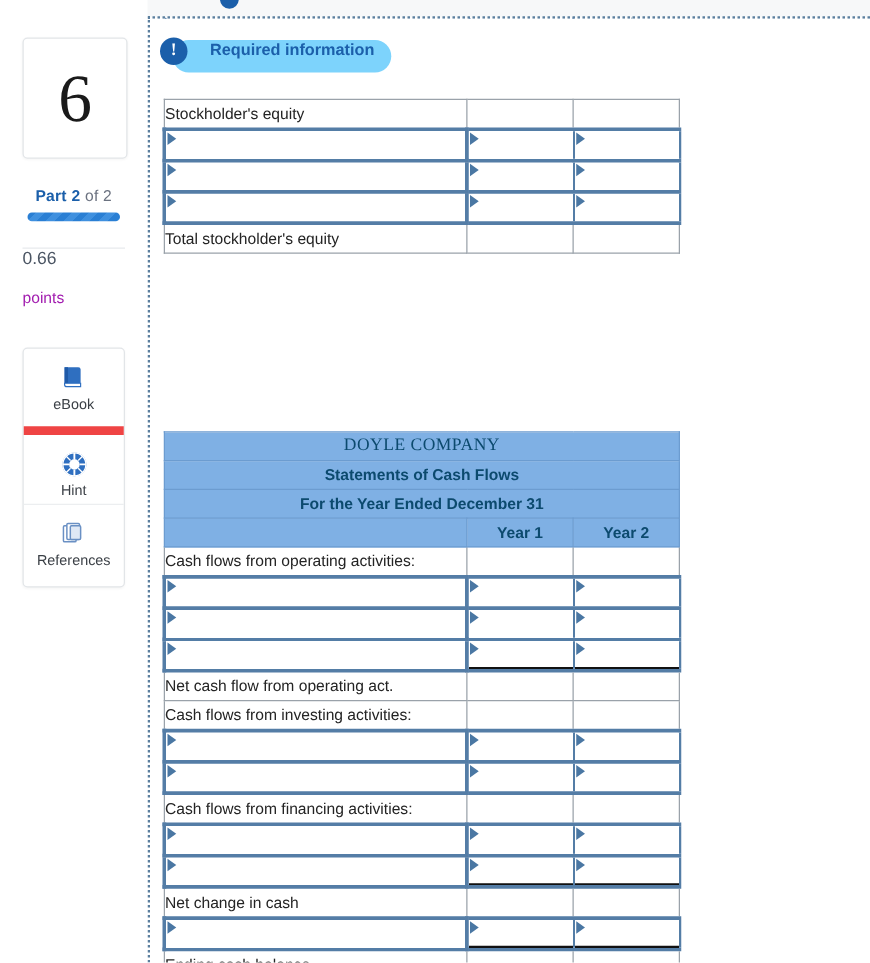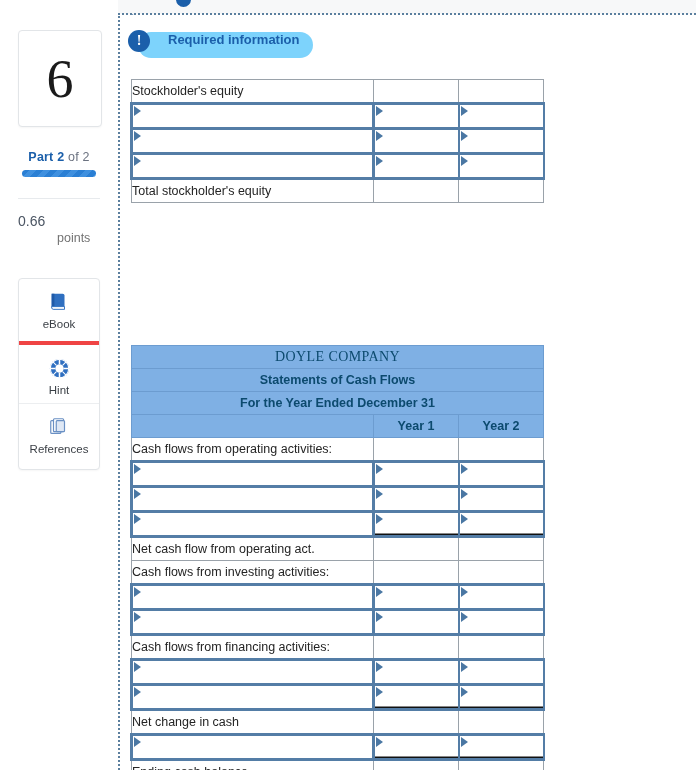--- a/index.html
+++ b/index.html
@@ -54,36 +54,36 @@
     position:absolute;left:18px;top:150px;width:82px;text-align:center;
     font-size:12.5px;color:#6b7280;letter-spacing:.2px;white-space:nowrap;
   }
   .part-line b{color:#1b5faa;font-weight:bold;}
   .part-line .muted{color:#6b7280;}
   .progress{
     position:absolute;left:22px;top:170px;width:74px;height:7px;border-radius:4px;
     background:repeating-linear-gradient(135deg,#2a7fd4 0 5px,#3f90df 5px 10px);
   }
   .rule{position:absolute;left:18px;top:198px;width:82px;height:1px;background:#e7eaed;}
-  .points-val{position:absolute;left:18px;top:213px;font-size:14px;color:#4b5563;}
-  .points-lbl{position:absolute;left:18px;top:231px;font-size:12.5px;color:#737373;margin-left:39px;}
+  .points-val{position:absolute;left:18px;top:198px;font-size:14px;color:#4b5563;}
+  .points-lbl{position:absolute;left:18px;top:231px;font-size:12.5px;color:#a21caf;}
 
   .toolcard{
     position:absolute;left:18px;top:278px;width:80px;height:190px;
     border:1px solid #e2e5e8;border-radius:4px;background:#fff;
     box-shadow:0 1px 2px rgba(0,0,0,.04);
     text-align:right;
   }
   .toolitem{
     position:absolute;left:0;width:80px;height:62px;
     display:flex;flex-direction:column;align-items:center;justify-content:center;gap:4px;
     font-size:11.5px;color:#3a3f45;cursor:pointer;
   }
   .toolitem.i0{top:0;}
-  .toolitem.i1{top:62px;border-top:4px solid #ef4444;}
+  .toolitem.i1{top:62px;border-top:7px solid #ef4444;}
   .toolitem.i2{top:124px;border-top:1px solid #eceef0;}
   .toolicon{height:24px;display:flex;align-items:center;justify-content:center;}
 
   
   .content{position:absolute;left:120px;top:15px;width:576px;height:755px;background:#fff;}
 
   .req-banner{
     position:absolute;left:18px;top:17px;height:26px;
     background:#7dd3fc;border-radius:13px;
     display:flex;align-items:flex-start;padding:0 14px 0 30px;

